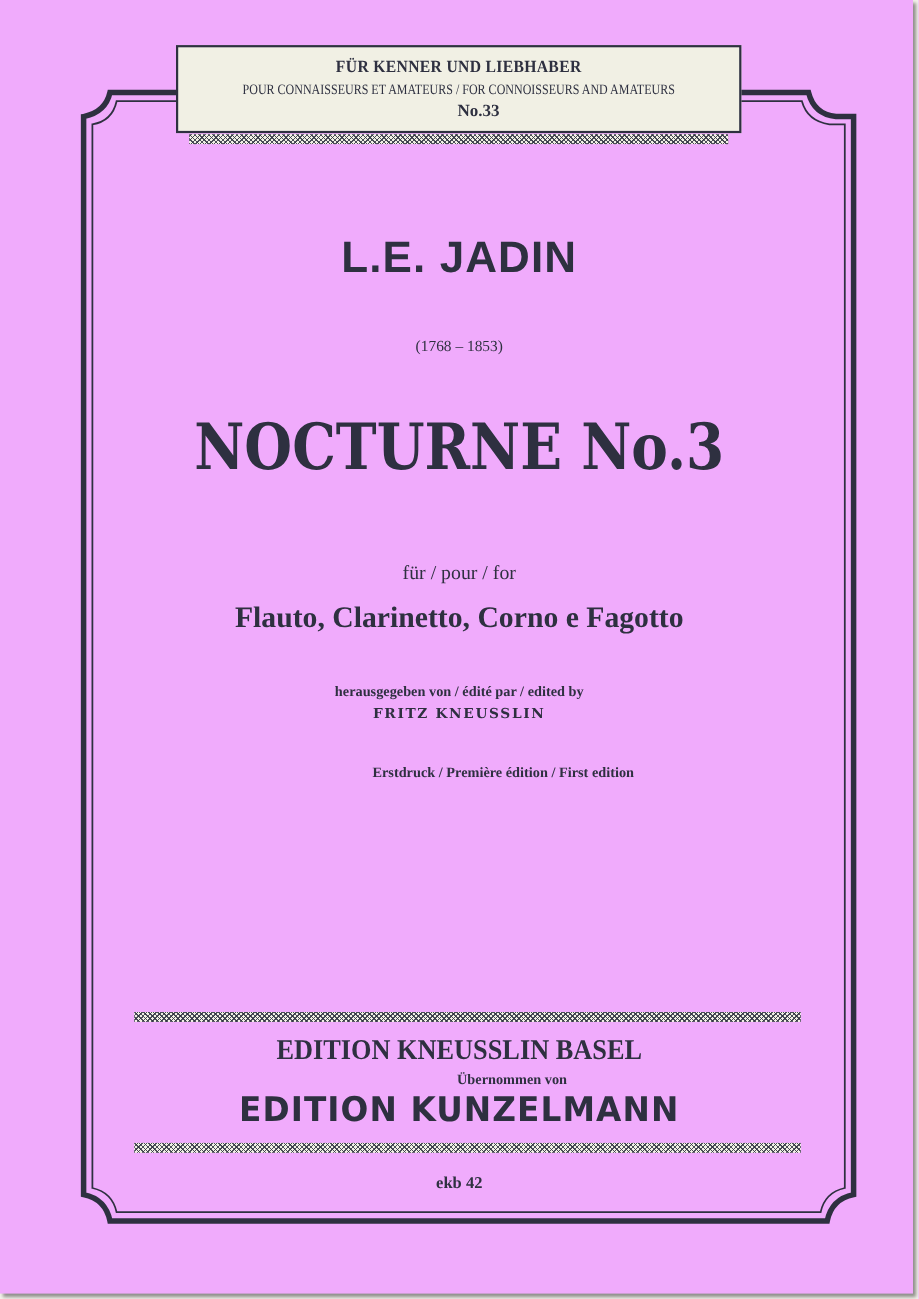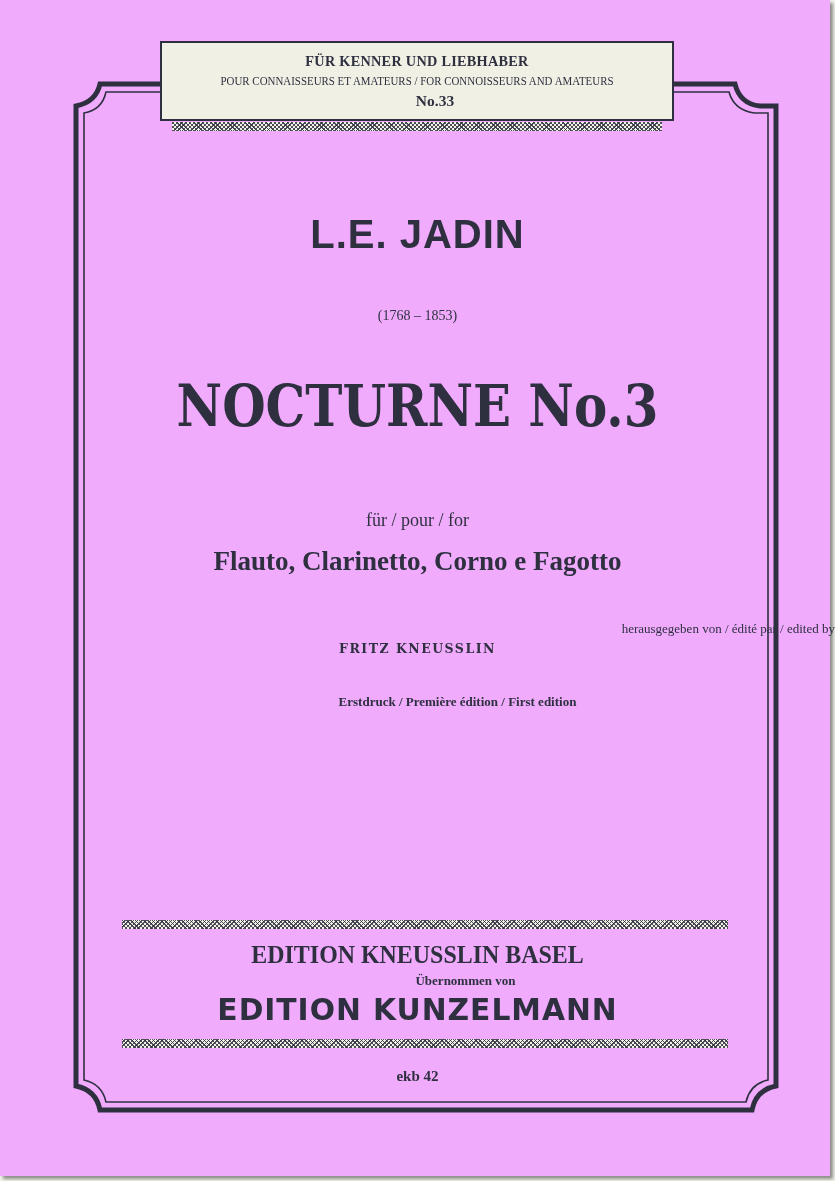--- a/index.html
+++ b/index.html
@@ -46,21 +46,21 @@
     }
     .dates { top: 280px; font-size: 14px; font-family: "Liberation Serif", serif; margin-top: 28px; }
     .title {
       top: 372px; font-size: 58px; font-weight: bold;
       font-family: "DejaVu Serif", serif;
       transform: scaleX(0.86);
     }
     .key { top: 452px; font-size: 26px; font-weight: bold; font-family: "Liberation Serif", serif; }
     .for-label { top: 510px; font-size: 18px; font-weight: normal; font-family: "Liberation Serif", serif; }
     .instruments { top: 546px; font-size: 27px; font-weight: bold; font-family: "Liberation Serif", serif; }
-    .edited-by { top: 621px; font-size: 13px; font-weight: normal; font-family: "Liberation Serif", serif; text-align: right; }
+    .edited-by { top: 621px; font-size: 13px; font-weight: bold; font-family: "Liberation Serif", serif; }
     .editor { top: 641px; font-size: 12.5px; font-weight: bold; letter-spacing: 1.5px; font-family: "DejaVu Serif", serif; }
     .first-ed { top: 694px; font-size: 13px; font-weight: bold; font-family: "Liberation Serif", serif; margin-left: 40px; }
     .publisher { top: 940px; font-size: 26px; font-weight: bold; font-family: "Liberation Serif", serif; transform: scaleX(0.92); }
     .taken-over { top: 973px; font-size: 13px; font-weight: bold; font-family: "Liberation Serif", serif; margin-left: 48px; }
     .publisher2 {
       top: 991px; font-size: 31px; font-weight: bold;
       font-family: "DejaVu Sans", sans-serif; letter-spacing: 1px;
       transform: scaleX(0.96);
     }
     .catno { top: 1068px; font-size: 15px; font-weight: bold; font-family: "Liberation Serif", serif; }

